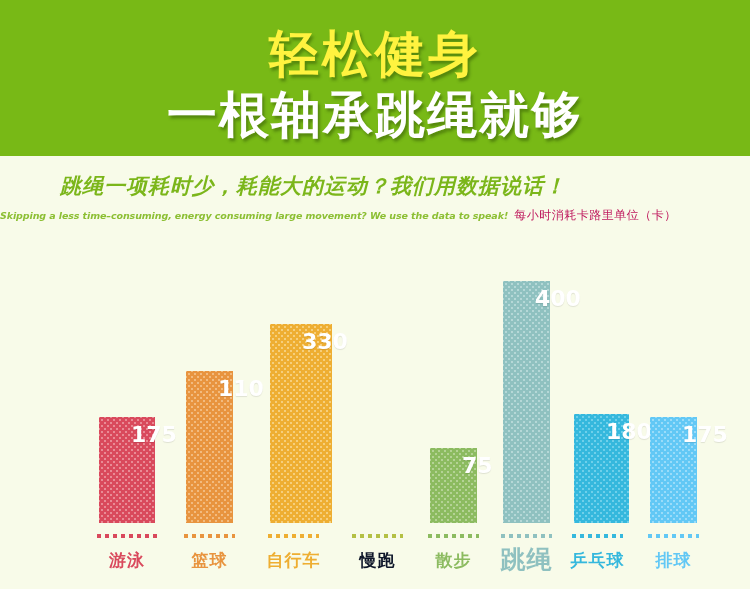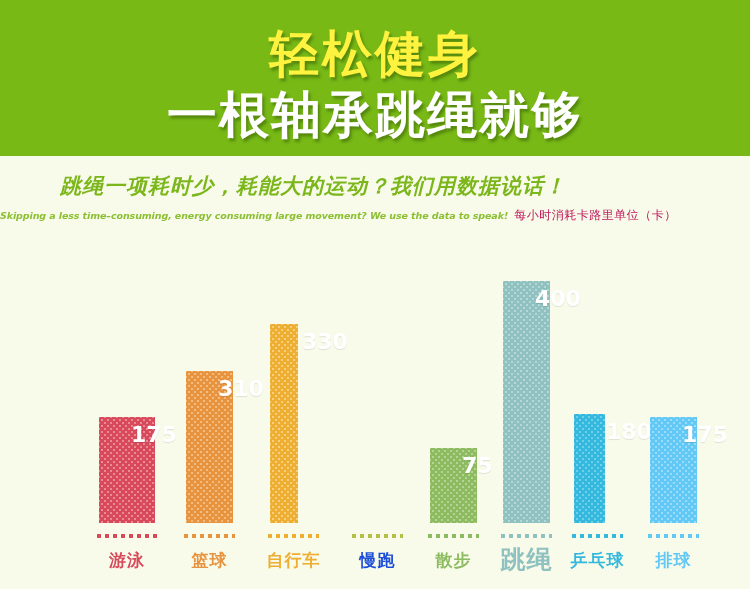--- a/index.html
+++ b/index.html
@@ -99,53 +99,53 @@
       <span class="sub-cn">每小时消耗卡路里单位（卡）</span>
     </div>
   </div>
 
   <div class="chart">
     <div class="plot" id="plot">
         <div class="bar" style="left: 99px; width: 56px; height: 106px; background-color: rgb(217, 73, 92); background-image: radial-gradient(rgb(233, 138, 149) 0.8px, transparent 0.9px), radial-gradient(rgb(233, 138, 149) 0.8px, transparent 0.9px);">
           <div class="val">175</div>
         </div>
         <div class="bar" style="left: 186px; width: 47px; height: 152px; background-color: rgb(232, 148, 63); background-image: radial-gradient(rgb(242, 187, 127) 0.8px, transparent 0.9px), radial-gradient(rgb(242, 187, 127) 0.8px, transparent 0.9px);">
-          <div class="val">310</div>
+          <div class="val">110</div>
         </div>
-        <div class="bar" style="left: 270px; width: 28px; height: 199px; background-color: rgb(238, 174, 50); background-image: radial-gradient(rgb(246, 207, 124) 0.8px, transparent 0.9px), radial-gradient(rgb(246, 207, 124) 0.8px, transparent 0.9px);">
+        <div class="bar" style="left: 270px; width: 62px; height: 199px; background-color: rgb(238, 174, 50); background-image: radial-gradient(rgb(246, 207, 124) 0.8px, transparent 0.9px), radial-gradient(rgb(246, 207, 124) 0.8px, transparent 0.9px);">
           <div class="val">330</div>
         </div>
         <div class="bar" style="left: 430px; width: 47px; height: 75px; background-color: rgb(140, 187, 96); background-image: radial-gradient(rgb(180, 211, 149) 0.8px, transparent 0.9px), radial-gradient(rgb(180, 211, 149) 0.8px, transparent 0.9px);">
           <div class="val">75</div>
         </div>
         <div class="bar" style="left: 503px; width: 47px; height: 242px; background-color: rgb(143, 193, 192); background-image: radial-gradient(rgb(181, 216, 215) 0.8px, transparent 0.9px), radial-gradient(rgb(181, 216, 215) 0.8px, transparent 0.9px);">
           <div class="val">400</div>
         </div>
-        <div class="bar" style="left: 574px; width: 31px; height: 109px; background-color: rgb(53, 184, 221); background-image: radial-gradient(rgb(111, 208, 234) 0.8px, transparent 0.9px), radial-gradient(rgb(111, 208, 234) 0.8px, transparent 0.9px);">
+        <div class="bar" style="left: 574px; width: 55px; height: 109px; background-color: rgb(53, 184, 221); background-image: radial-gradient(rgb(111, 208, 234) 0.8px, transparent 0.9px), radial-gradient(rgb(111, 208, 234) 0.8px, transparent 0.9px);">
           <div class="val">180</div>
         </div>
         <div class="bar" style="left: 650px; width: 47px; height: 106px; background-color: rgb(98, 200, 245); background-image: radial-gradient(rgb(154, 220, 249) 0.8px, transparent 0.9px), radial-gradient(rgb(154, 220, 249) 0.8px, transparent 0.9px);">
           <div class="val">175</div>
         </div>
       </div>
     <div id="dotrow">
         <div class="dots" style="left: 97px; top: 284px; width: 60px; background-image: linear-gradient(to right, rgb(217, 73, 92) 0px, rgb(217, 73, 92) 4px, transparent 4px, transparent 8px);"></div>
         <div class="dots" style="left: 184px; top: 284px; width: 51px; background-image: linear-gradient(to right, rgb(232, 148, 63) 0px, rgb(232, 148, 63) 4px, transparent 4px, transparent 8px);"></div>
         <div class="dots" style="left: 268px; top: 284px; width: 51px; background-image: linear-gradient(to right, rgb(238, 174, 50) 0px, rgb(238, 174, 50) 4px, transparent 4px, transparent 8px);"></div>
         <div class="dots" style="left: 352px; top: 284px; width: 51px; background-image: linear-gradient(to right, rgb(180, 192, 68) 0px, rgb(180, 192, 68) 4px, transparent 4px, transparent 8px);"></div>
         <div class="dots" style="left: 428px; top: 284px; width: 51px; background-image: linear-gradient(to right, rgb(140, 187, 96) 0px, rgb(140, 187, 96) 4px, transparent 4px, transparent 8px);"></div>
         <div class="dots" style="left: 501px; top: 284px; width: 51px; background-image: linear-gradient(to right, rgb(143, 193, 192) 0px, rgb(143, 193, 192) 4px, transparent 4px, transparent 8px);"></div>
         <div class="dots" style="left: 572px; top: 284px; width: 51px; background-image: linear-gradient(to right, rgb(53, 184, 221) 0px, rgb(53, 184, 221) 4px, transparent 4px, transparent 8px);"></div>
         <div class="dots" style="left: 648px; top: 284px; width: 51px; background-image: linear-gradient(to right, rgb(98, 200, 245) 0px, rgb(98, 200, 245) 4px, transparent 4px, transparent 8px);"></div>
       </div>
     <div id="catrow">
         <div class="cat" style="left: 81px; top: 300px; width: 92px; color: rgb(217, 73, 92);">游泳</div>
         <div class="cat" style="left: 168px; top: 300px; width: 83px; color: rgb(232, 148, 63);">篮球</div>
         <div class="cat" style="left: 252px; top: 300px; width: 83px; color: rgb(238, 174, 50);">自行车</div>
-        <div class="cat" style="left: 336px; top: 300px; width: 83px; color: #1d4ed8;">慢跑</div>
+        <div class="cat" style="left: 336px; top: 300px; width: 83px; color: #0f172a;">慢跑</div>
         <div class="cat" style="left: 412px; top: 300px; width: 83px; color: rgb(140, 187, 96);">散步</div>
         <div class="cat big" style="left: 485px; top: 296px; width: 83px; color: rgb(143, 193, 192);">跳绳</div>
         <div class="cat" style="left: 556px; top: 300px; width: 83px; color: rgb(53, 184, 221);">乒乓球</div>
         <div class="cat" style="left: 632px; top: 300px; width: 83px; color: rgb(98, 200, 245);">排球</div>
       </div>
   </div>
 
 </div>
 
 </body></html>

